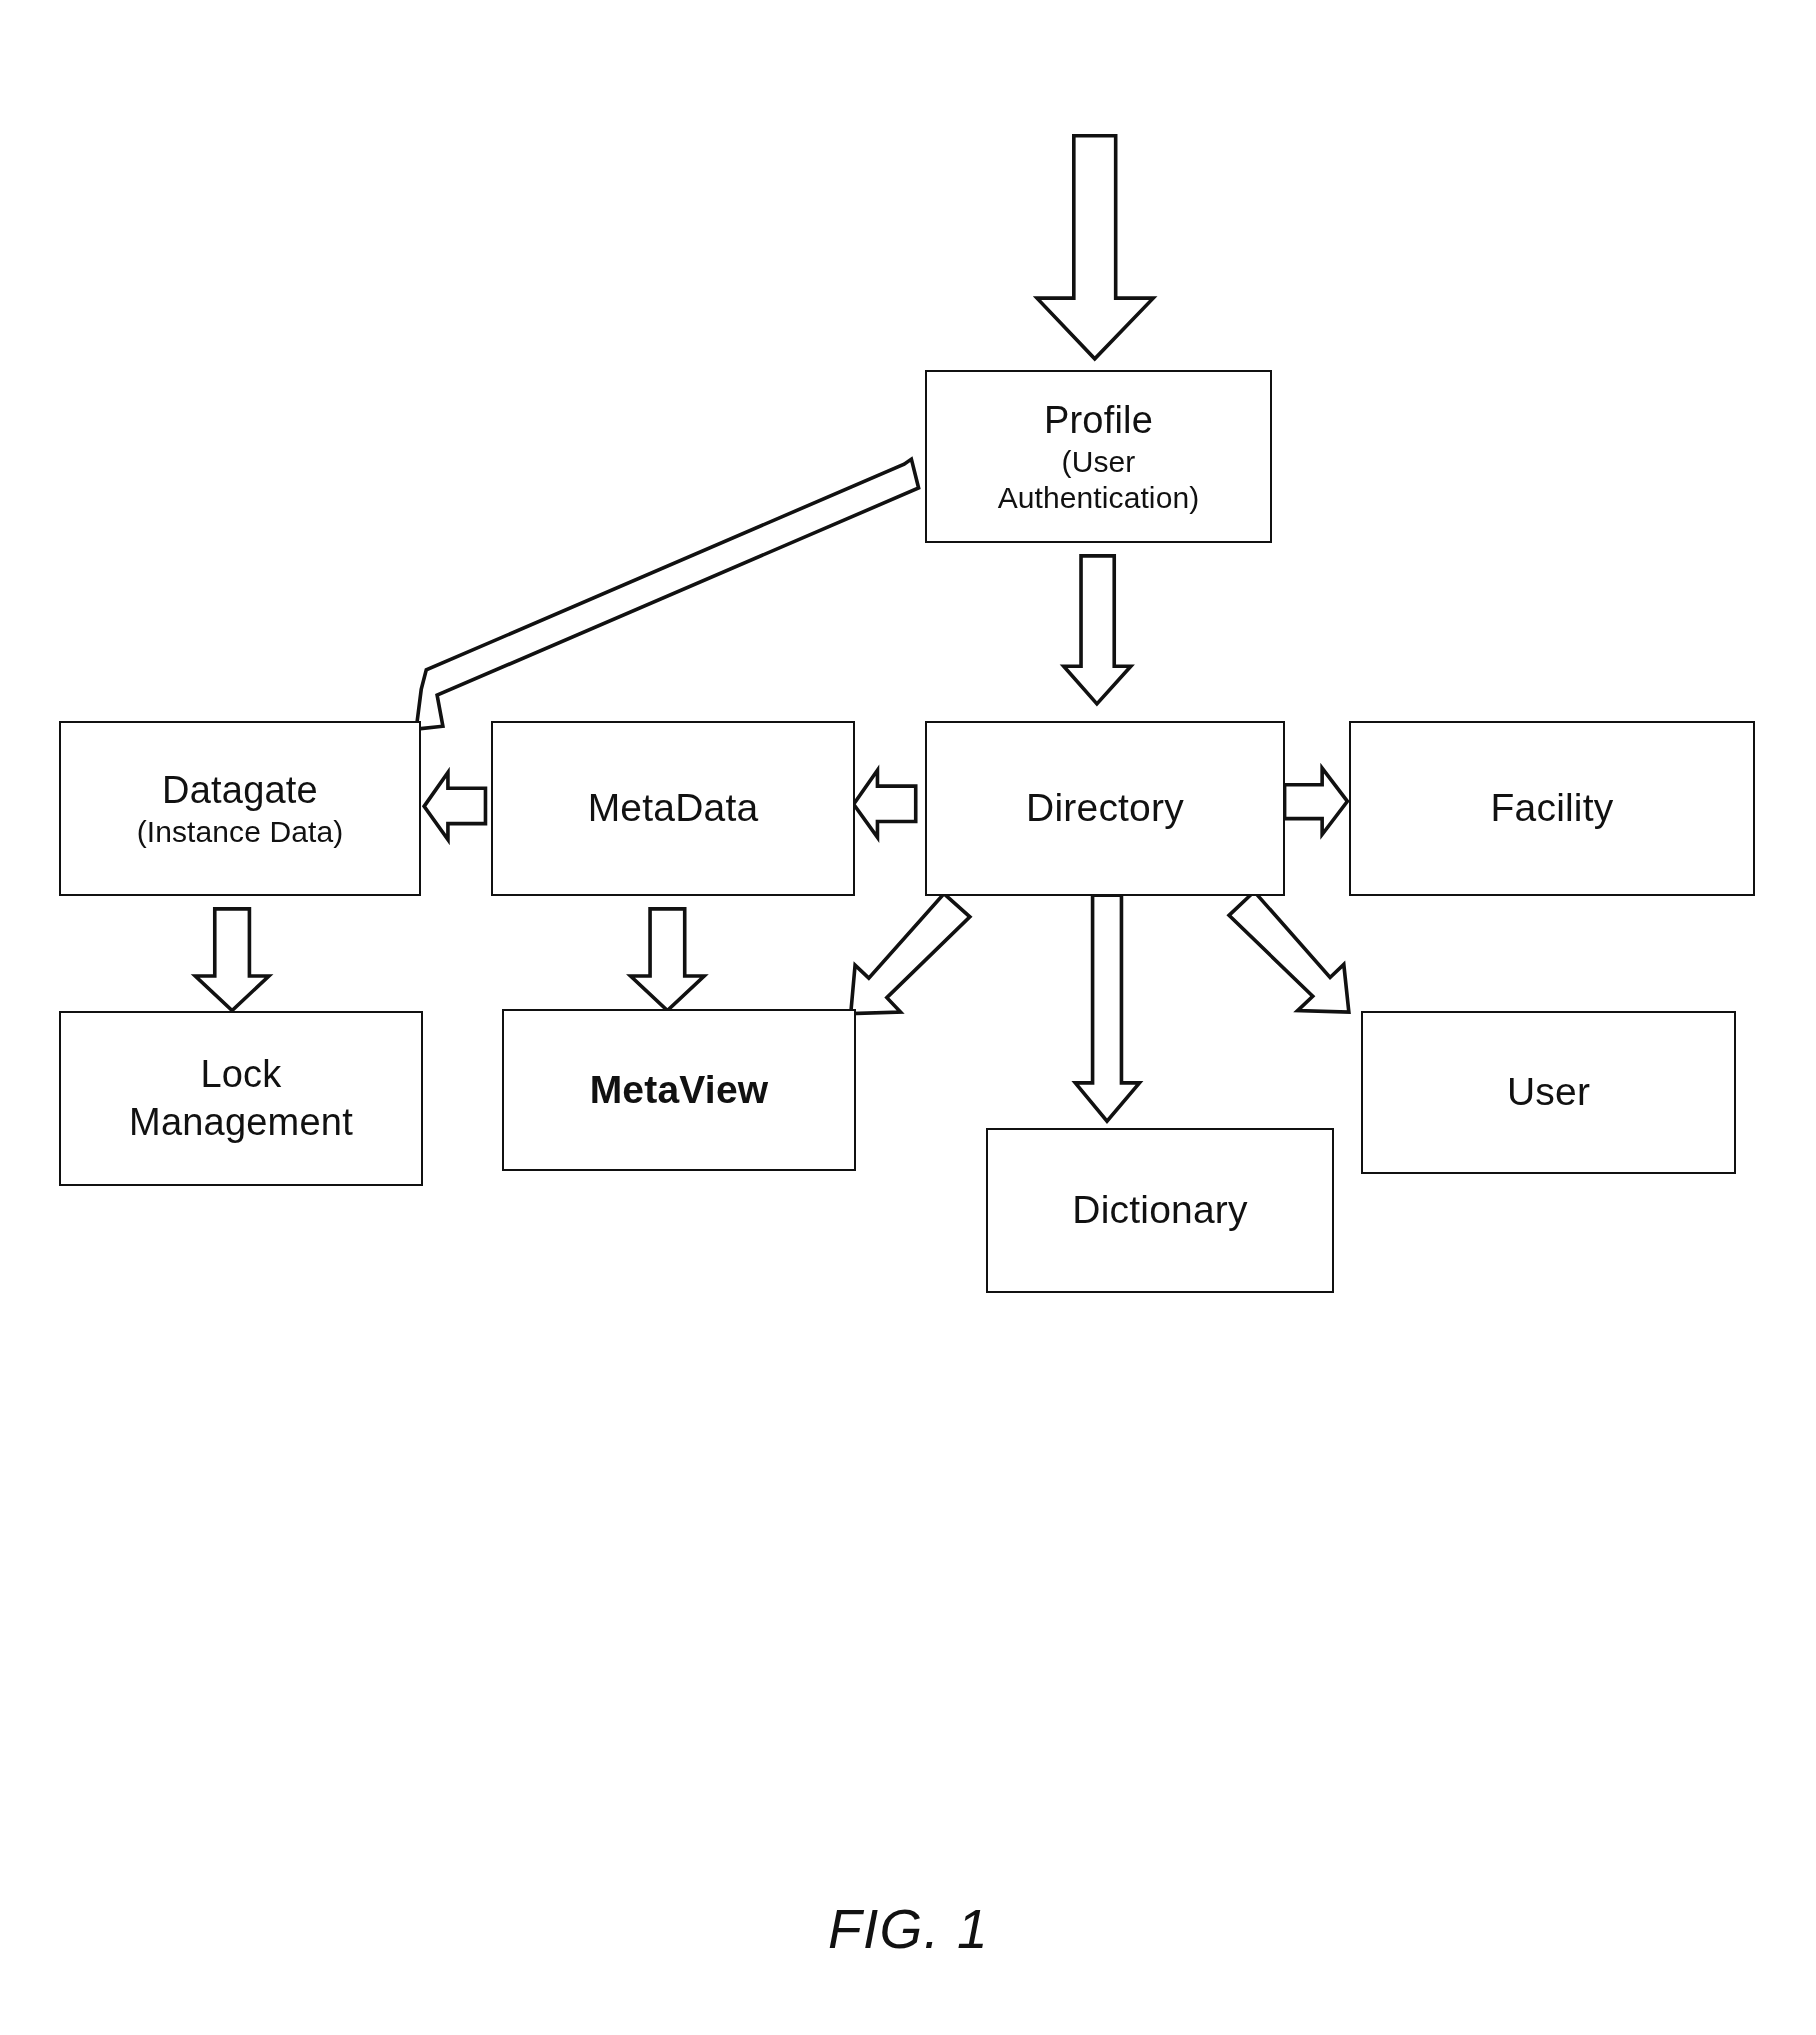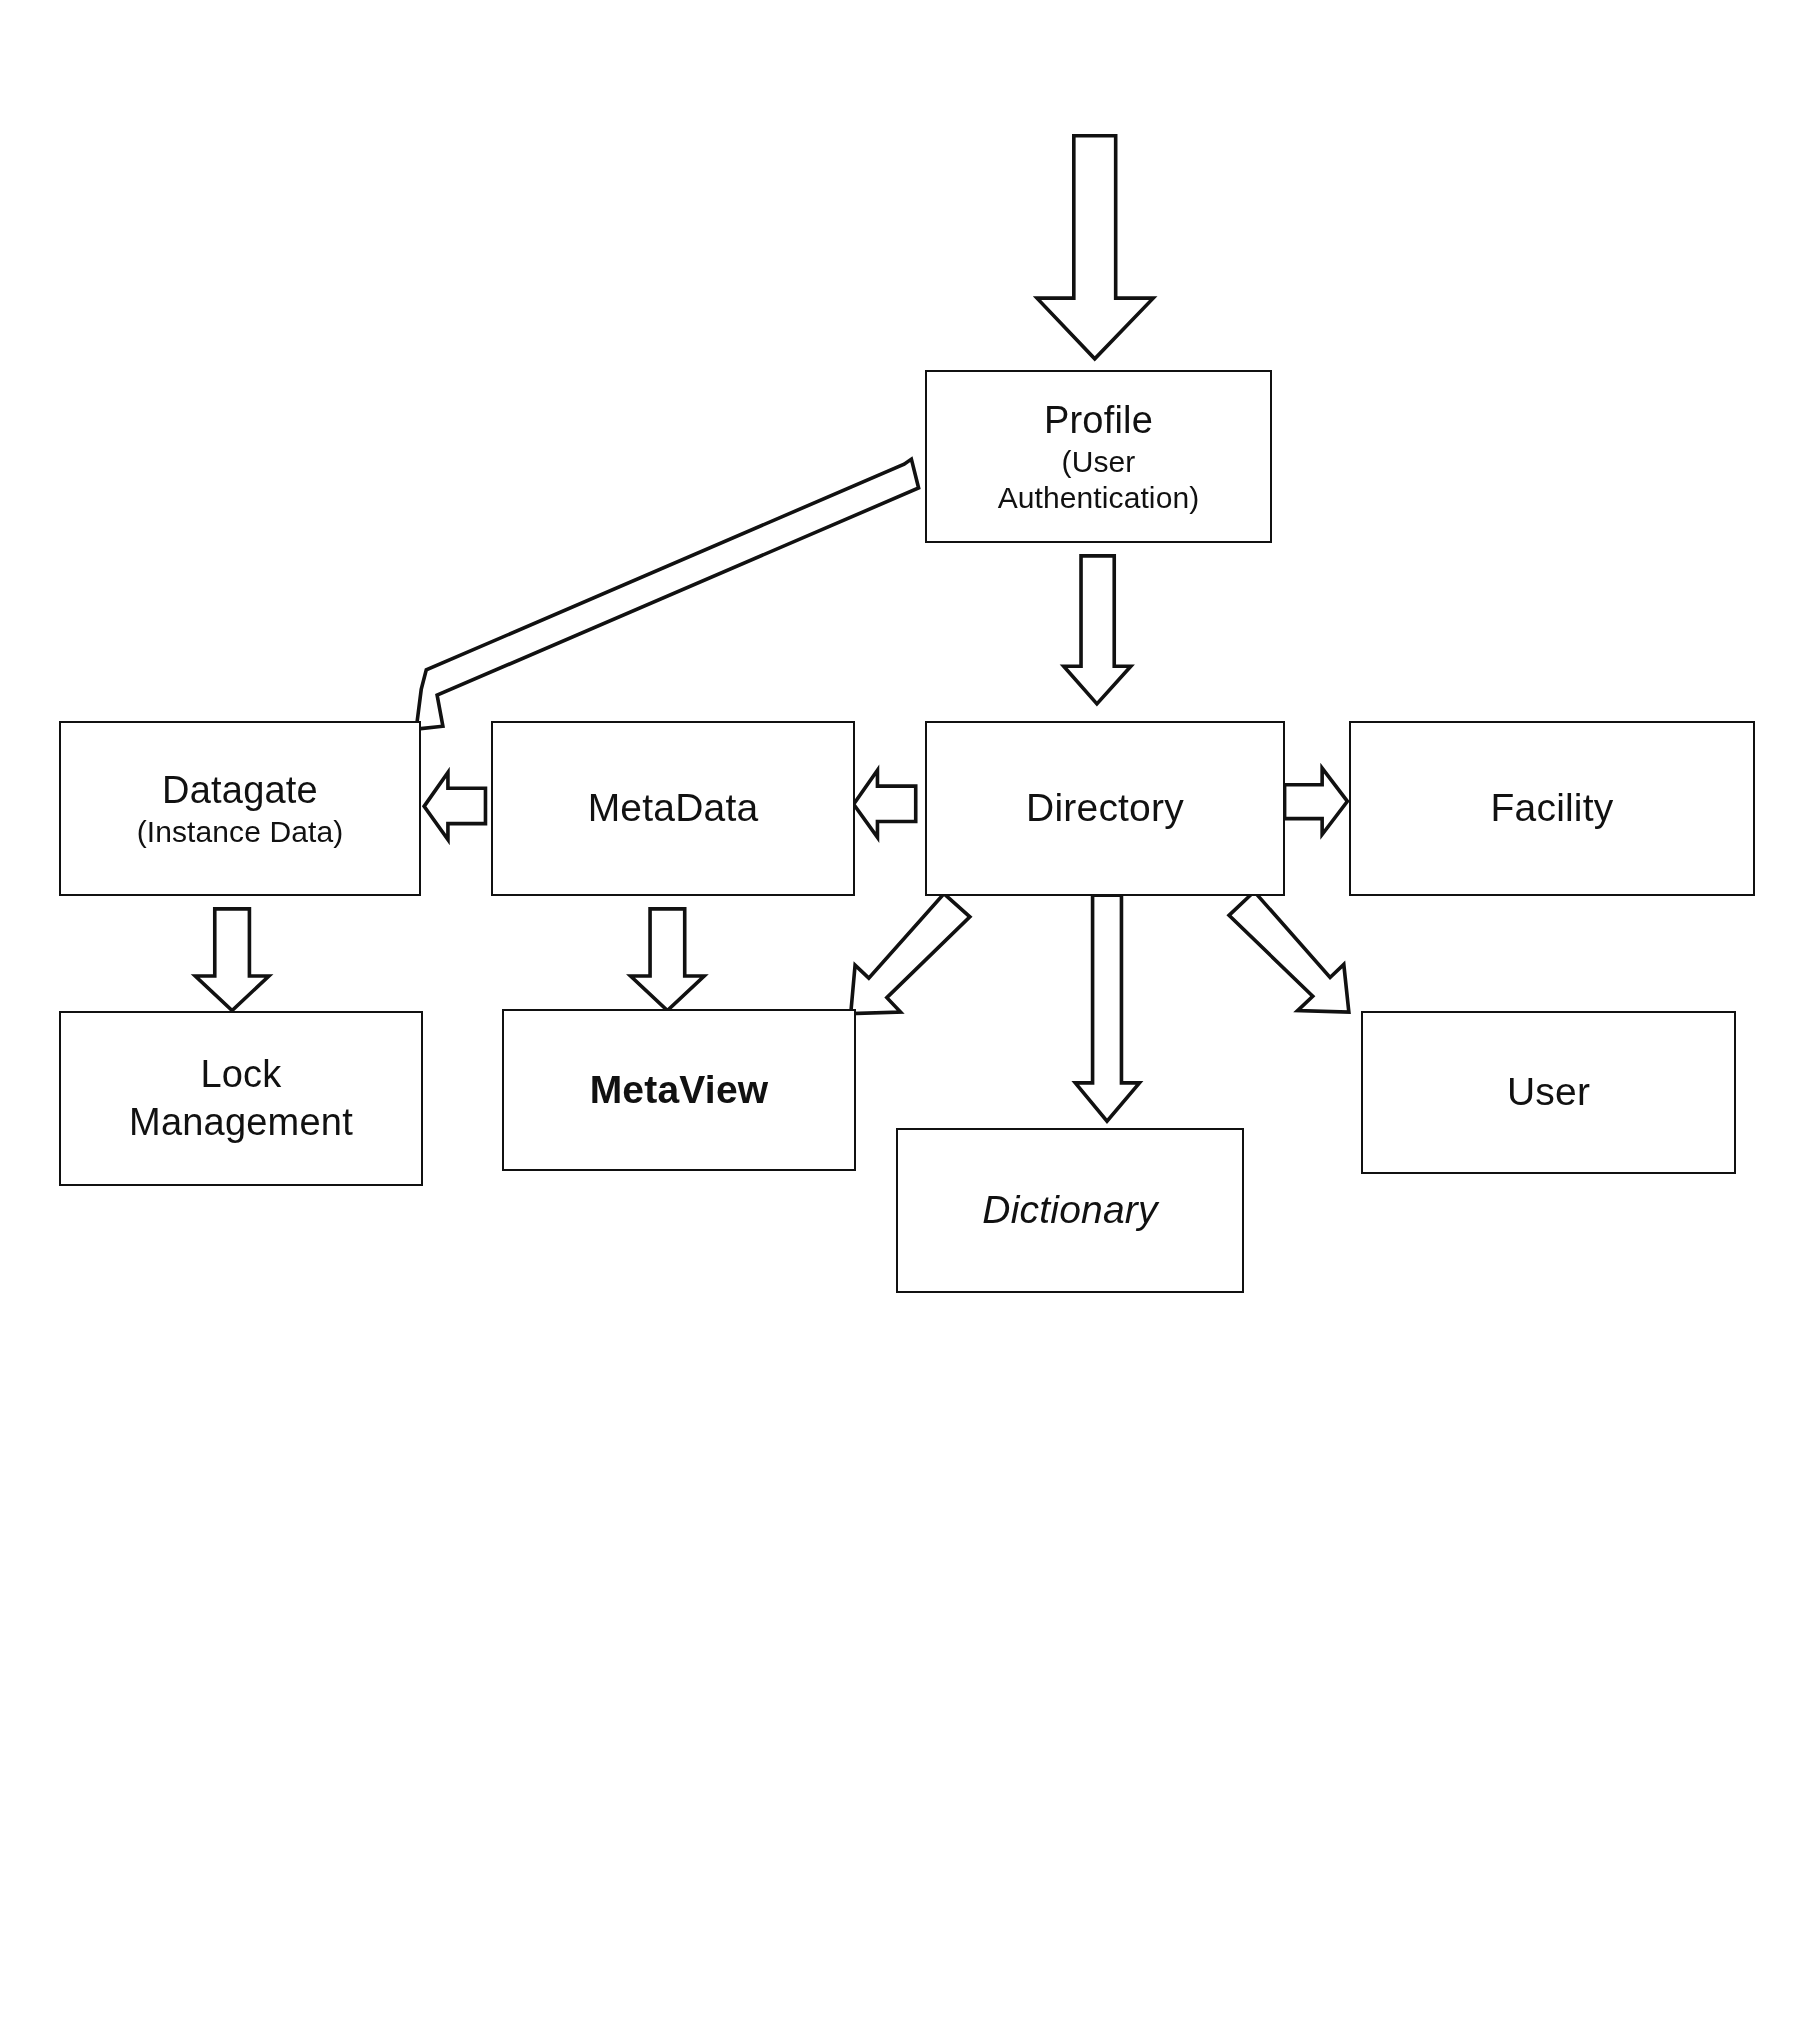--- a/index.html
+++ b/index.html
@@ -124,23 +124,24 @@
 
   <div class="node two-line" style="left:59px; top:1011px; width:364px; height:175px;">
     <div class="line1">Lock</div>
     <div class="line1">Management</div>
   </div>
 
   <div class="node" style="left:502px; top:1009px; width:354px; height:162px;font-weight:bold;">
     <div class="line1">MetaView</div>
   </div>
 
-  <div class="node" style="left:896px; top:1128px; width:348px; height:165px;font-style:italic;">
+  <div class="node" style="left:986px; top:1128px; width:348px; height:165px;">
     <div class="line1">Dictionary</div>
   </div>
 
   <div class="node" style="left:1361px; top:1011px; width:375px; height:163px;">
     <div class="line1">User</div>
   </div>
 
+  <div id="fig-caption">FIG. 1</div>
 
 </div>
 
 
 </body></html>

